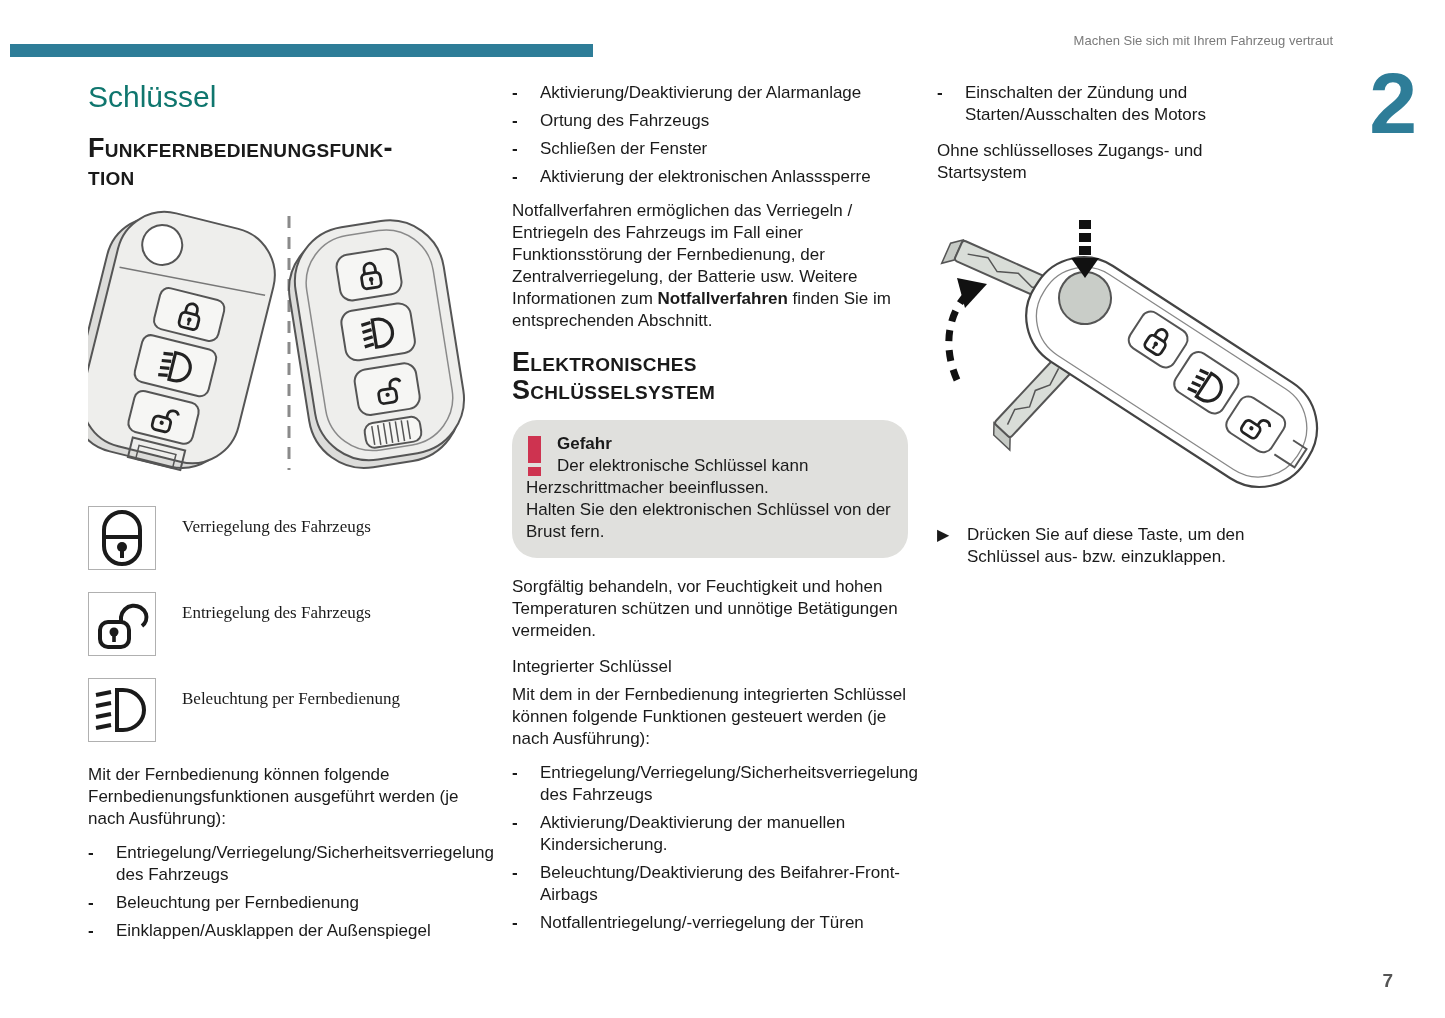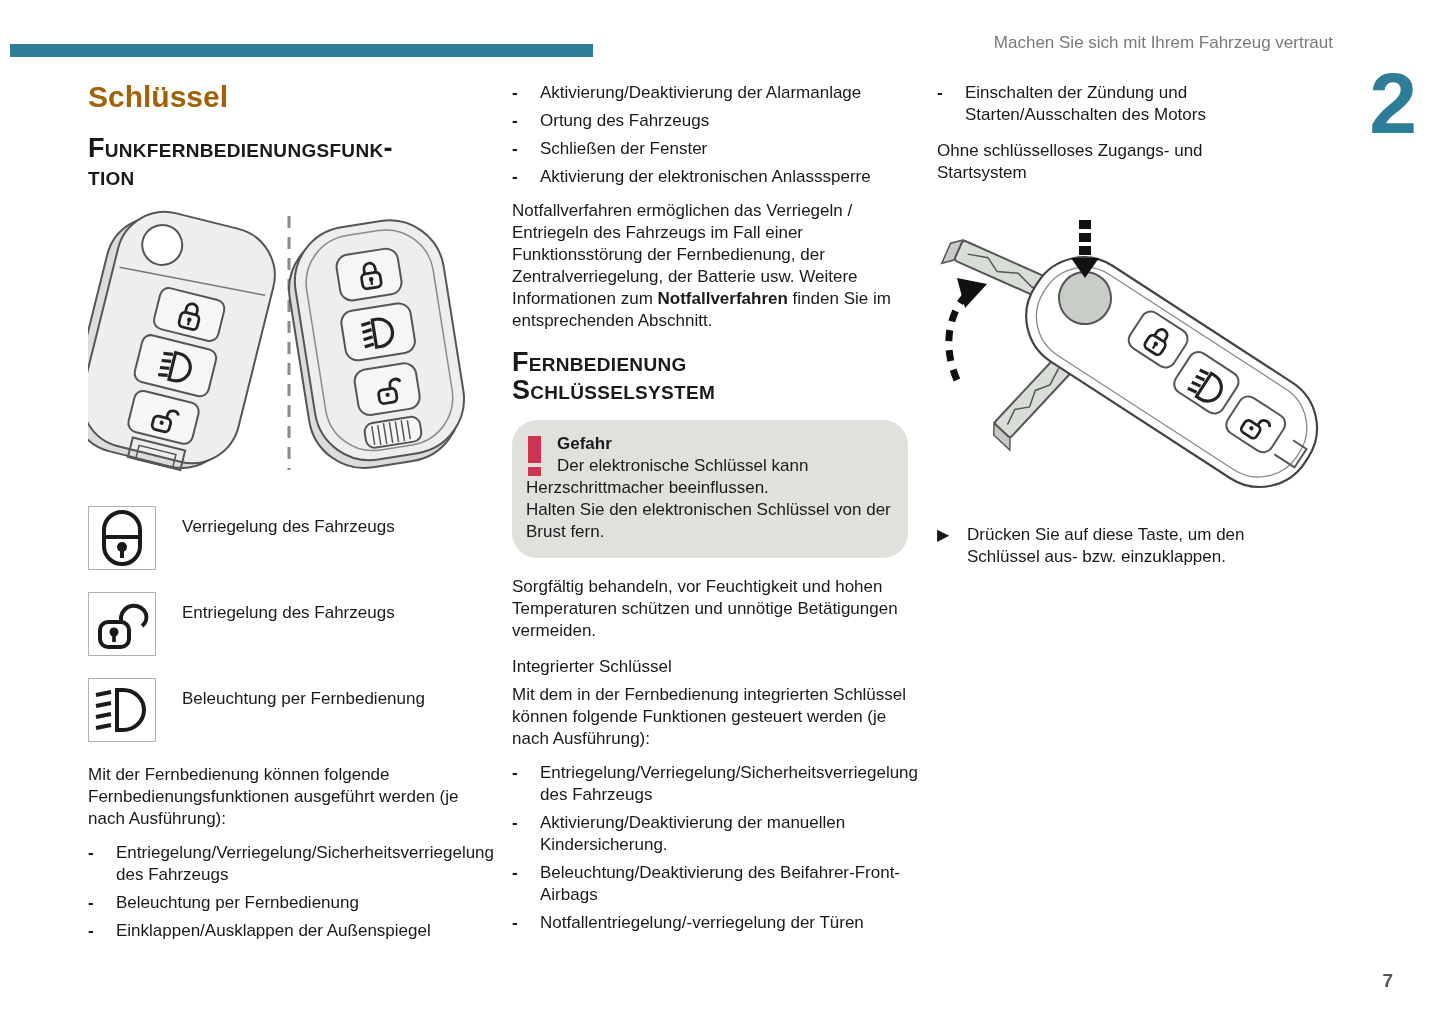--- a/index.html
+++ b/index.html
@@ -1,50 +1,50 @@
 <!DOCTYPE html>
 <html lang="de"><head>
 <meta charset="utf-8">
 <style>
   * { margin:0; padding:0; box-sizing:border-box; }
   html,body { background:#ffffff; }
   .page { position:relative; width:1445px; height:1018px; background:#ffffff;
           font-family:"Liberation Sans", sans-serif; color:#1a1a1a; overflow:hidden; }
 
   .topbar { position:absolute; left:10px; top:44px; width:583px; height:13px; background:#2E7D98; }
-  .header-title { position:absolute; top:33px; right:112px; font-size:17px; color:#7a7a7a; }
+  .header-title { position:absolute; top:33px; right:112px; font-size:13px; color:#7a7a7a; }
   .chapter-num { position:absolute; top:60px; right:28px; font-size:86px; line-height:1;
                  font-weight:bold; color:#2E7D98; }
   .page-num { position:absolute; right:52px; bottom:26px; font-size:19px; font-weight:bold; color:#555; }
 
   .col { position:absolute; font-size:17px; line-height:22px; }
   .col1 { left:88px;  top:80px; width:392px; }
   .col2 { left:512px; top:82px; width:396px; }
   .col3 { left:937px; top:82px; width:400px; }
 
-  .title { font-size:30px; line-height:34px; font-weight:bold; color:#a16207; }
+  .title { font-size:30px; line-height:34px; font-weight:normal; color:#0f766e; }
   .sc-line { font-variant:small-caps; font-weight:bold; font-size:27px; line-height:28px; letter-spacing:.3px; }
   .subtitle { margin-top:20px; }
   .section-heading { margin-top:16px; }
 
   .para { margin-top:12px; }
   .bullets { margin-top:12px; }
   .bullet { display:flex; margin-bottom:6px; }
   .bullet .marker { width:28px; flex:none; font-weight:bold; }
   .subheading { font-weight:normal; margin-top:14px; }
   strong { font-weight:bold; }
 
   .danger-box { margin-top:16px; background:#E0E0DD; border-radius:25px; padding:13px 16px 15px 14px; }
   .excl { float:left; width:15px; height:40px; margin:3px 14px 0 2px; }
   .excl .bar { width:13px; height:27px; background:#CE3350; }
   .excl .dot { width:13px; height:9px; background:#CE3350; margin-top:4px; }
   .danger-title { font-weight:bold; }
 
   .legend { margin-top:26px; }
-  .legend-row { display:flex; margin-bottom:22px; }
+  .legend-row { display:flex; margin-bottom:22px;font-family:Liberation Serif, serif; }
   .legend-box { width:68px; height:64px; border:1px solid #b0b0b0; flex:none;
                 display:flex; align-items:center; justify-content:center; background:#fff; }
   .legend-label { margin:10px 0 0 26px; }
 
   .illu { display:block; margin-top:18px; }
   .col3 .subheading { width:320px; }
   .col3 .bullet { width:362px; }
   .col3 .illu { margin-top:36px; }
   .instruction { display:flex; margin-top:16px; width:362px; }
   .instruction .marker { width:30px; flex:none; font-size:16px; line-height:22px; }
@@ -206,21 +206,21 @@
         <span class="marker">-</span>
         <span>Aktivierung der elektronischen Anlasssperre</span>
       </div>
     </div>
 
     <div class="para">
       <span>Notfallverfahren ermöglichen das Verriegeln / Entriegeln des Fahrzeugs im Fall einer Funktionsstörung der Fernbedienung, der Zentralverriegelung, der Batterie usw. Weitere Informationen zum </span><strong>Notfallverfahren</strong><span> finden Sie im entsprechenden Abschnitt.</span>
     </div>
 
     <div class="section-heading">
-      <div class="sc-line">Fernbedienung</div>
+      <div class="sc-line">Elektronisches</div>
       <div class="sc-line">Schlüsselsystem</div>
     </div>
 
     <div class="danger-box">
       <div class="excl">
         <div class="bar"></div>
           <div class="dot"></div>
       </div>
       <div class="danger-title">Gefahr</div>
       <div>

